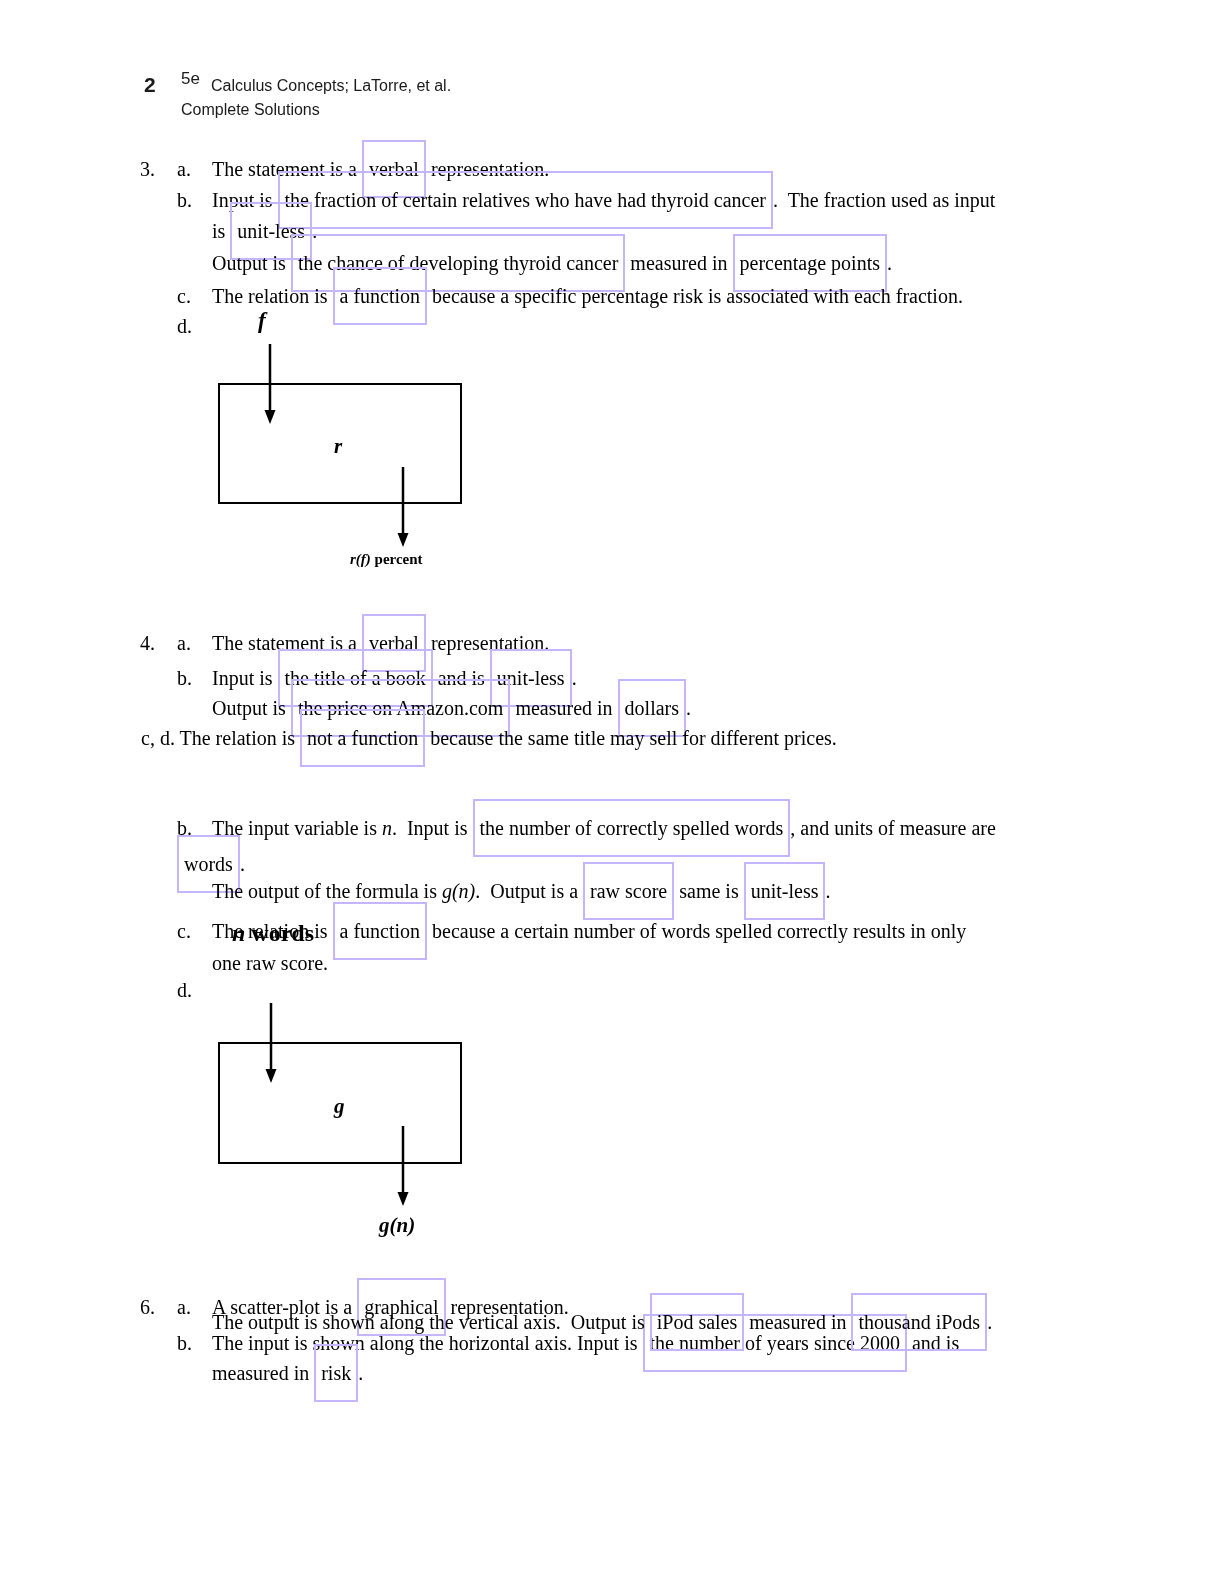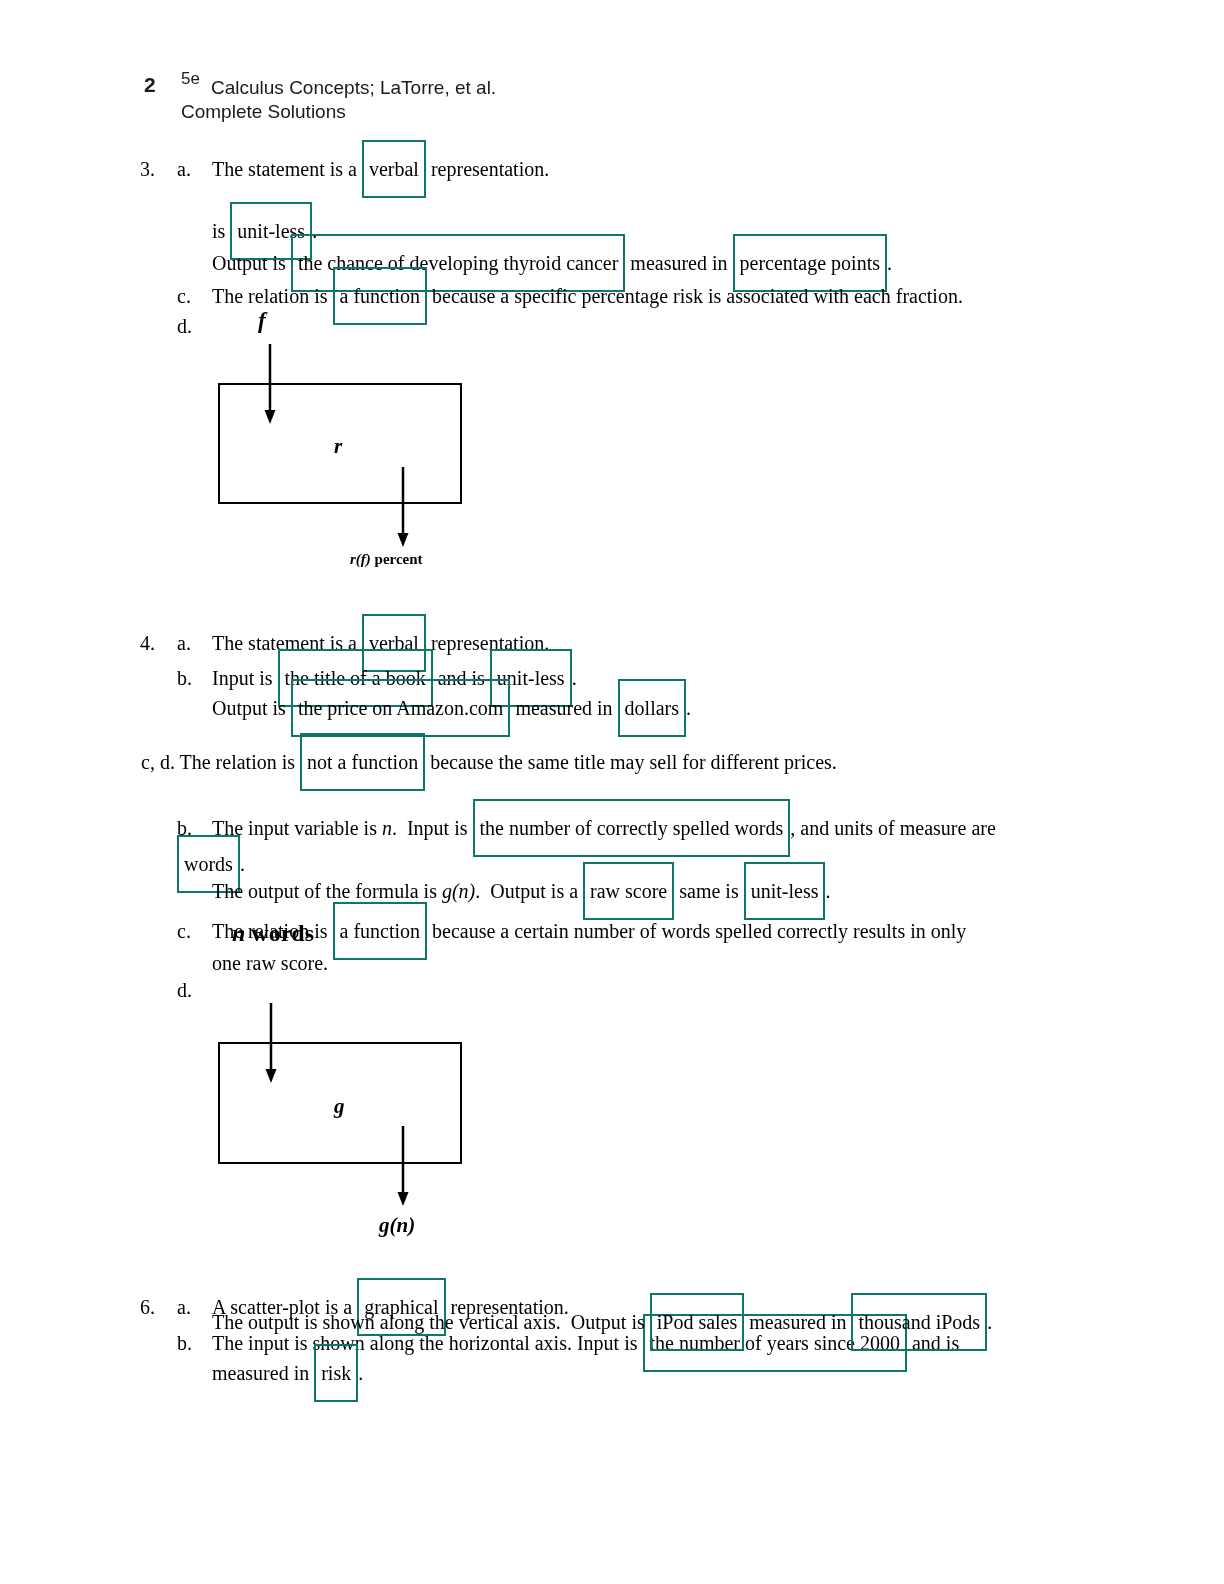--- a/index.html
+++ b/index.html
@@ -4,46 +4,47 @@
 <style>
   html,body{margin:0;padding:0;background:#e8e8e8;}
   .page{
     position:relative;width:1224px;height:1584px;background:#ffffff;
     font-family:"Liberation Serif",serif;font-size:20px;color:#000;
     overflow:hidden;margin:0 auto;
   }
   .hdr{position:absolute;font-family:"Liberation Sans",sans-serif;color:#1a1a1a;white-space:pre;}
   .hdr-pg{font-weight:bold;font-size:21px;}
   .hdr-ed{font-size:17px;}
-  .hdr-ti{font-size:19px;text-align:center;}
+  .hdr-ti{font-size:16px;text-align:center;}
   .line{position:absolute;white-space:pre;line-height:24px;}
   .ln{left:140px;}
   .ll{left:177px;}
   .lc{left:212px;}
-  .lw{left:141px;margin-top:24px;}
+  .lw{left:141px;}
   .num{display:inline-block;width:37px;}
   .letter{display:inline-block;width:35px;}
-  .box{border:2px solid #0f766e;padding:16px 5px;}
+  .box{border:2px solid #c4b5fd;padding:16px 5px;}
   .it{font-style:italic;}
   .dlabel{position:absolute;font-weight:bold;white-space:pre;}
   .bi{font-style:italic;}
   .mbox{position:absolute;border:2px solid #000;box-sizing:border-box;background:transparent;}
   .arr{position:absolute;}
 </style>
 </head>
 <body>
 
 <div class="page">
 
   <div class="hdr hdr-pg" style="left:144px;top:73px">2</div>
   <div class="hdr hdr-ed" style="left:181px;top:69px">5e</div>
   <div class="hdr hdr-ti" style="left:211px;top:77px">Calculus Concepts; LaTorre, et al.</div>
   <div class="hdr hdr-ti" style="left:181px;top:101px">Complete Solutions</div>
 
   <div class="line ln" style="top:157px"><span class="num">3.</span><span class="letter">a.</span><span>The statement is a </span><span class="box">verbal</span><span> representation.</span></div>
+  <div class="line ll" style="top:188px"><span class="letter">b.</span><span>Input is </span><span class="box">the fraction of certain relatives who have had thyroid cancer</span><span>.  The fraction used as input</span></div>
   <div class="line lc" style="top:219px"><span>is </span><span class="box">unit-less</span><span>.</span></div>
   <div class="line lc" style="top:251px"><span>Output is </span><span class="box">the chance of developing thyroid cancer</span><span> measured in </span><span class="box">percentage points</span><span>.</span></div>
   <div class="line ll" style="top:284px"><span class="letter">c.</span><span>The relation is </span><span class="box">a function</span><span> because a specific percentage risk is associated with each fraction.</span></div>
   <div class="line ll" style="top:314px"><span class="letter">d.</span></div>
 
   <div>
     <div class="dlabel" style="left:258px;top:308px;font-size:23px"><span class="bi">f</span><span></span></div>
     <svg class="arr" style="left:262px;top:344px" width="16" height="80">
         <line x1="8" y1="0" x2="8" y2="68" stroke="#000" stroke-width="2.5"></line>
         <polygon points="2.5,66 13.5,66 8,80" fill="#000"></polygon>

